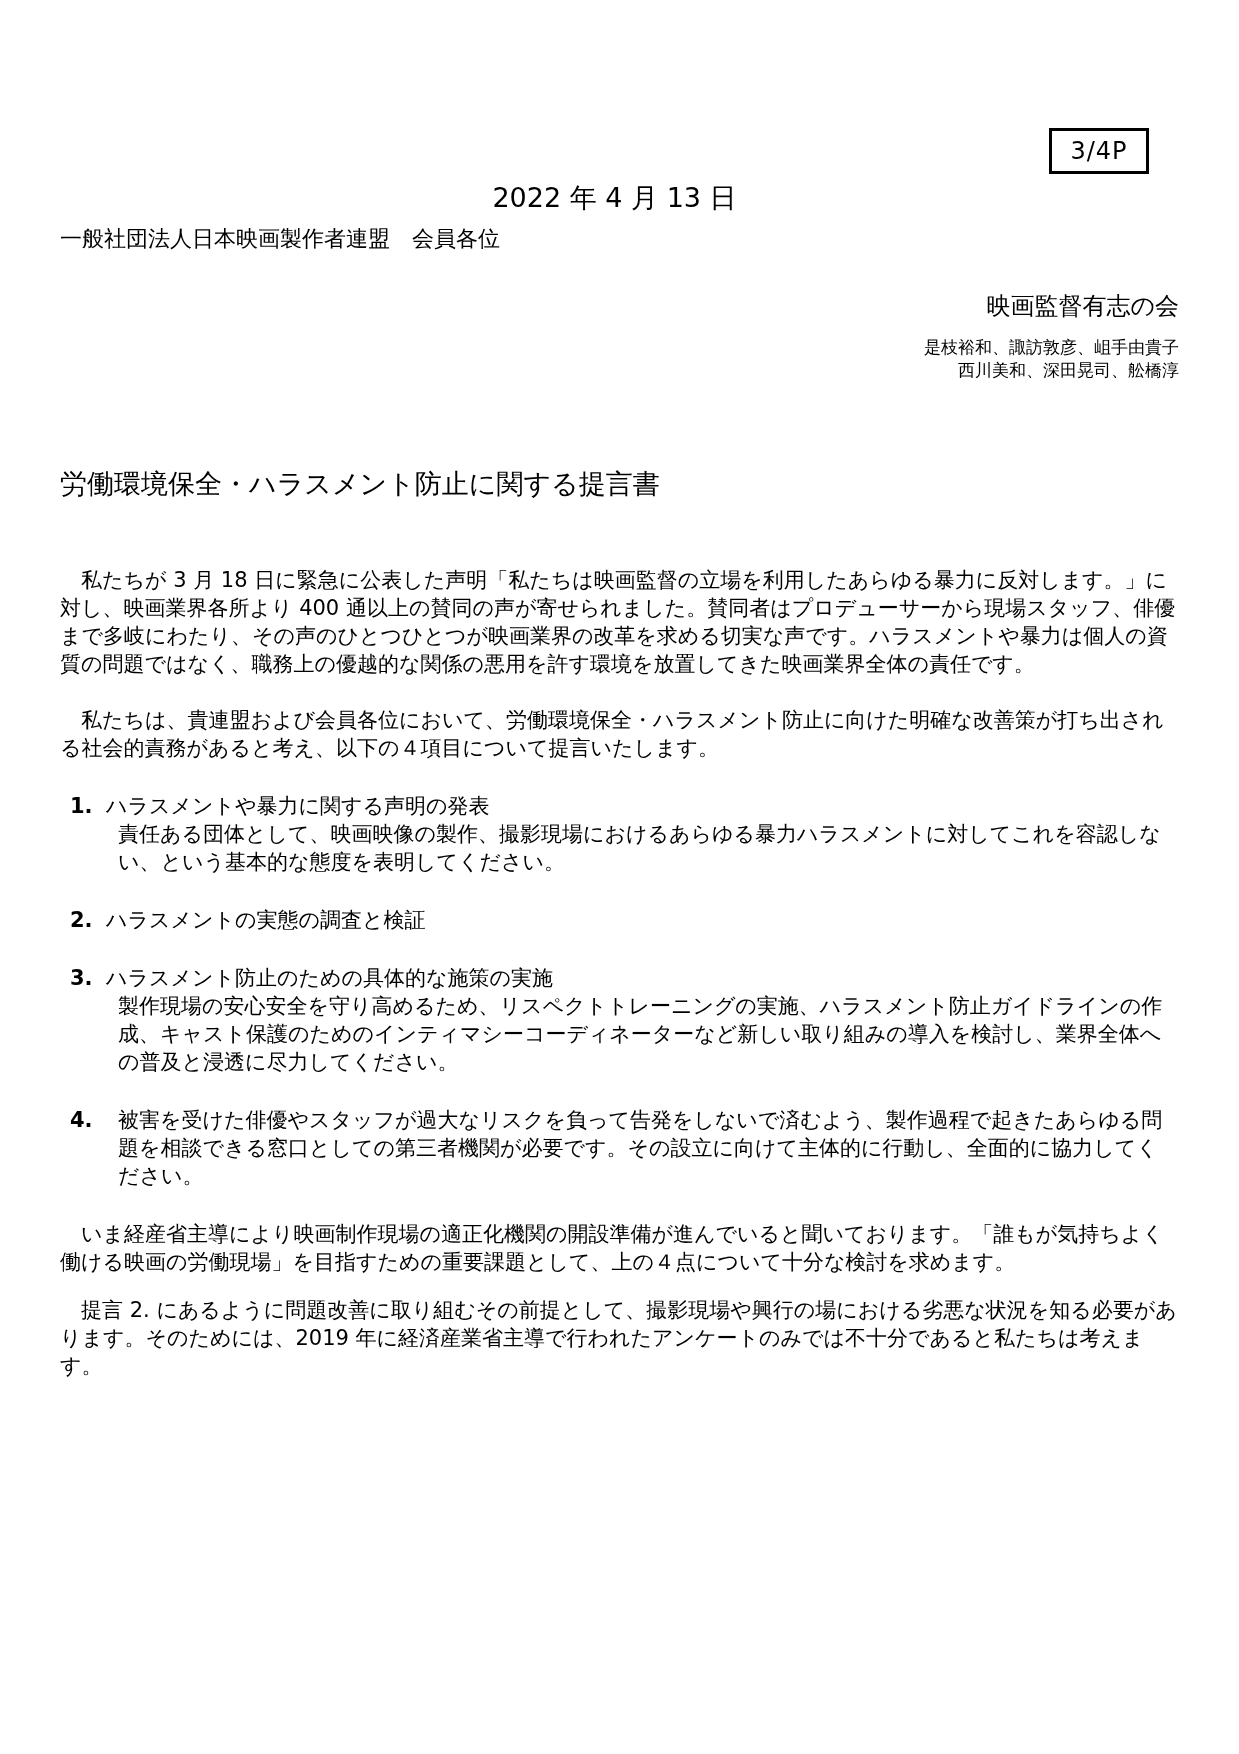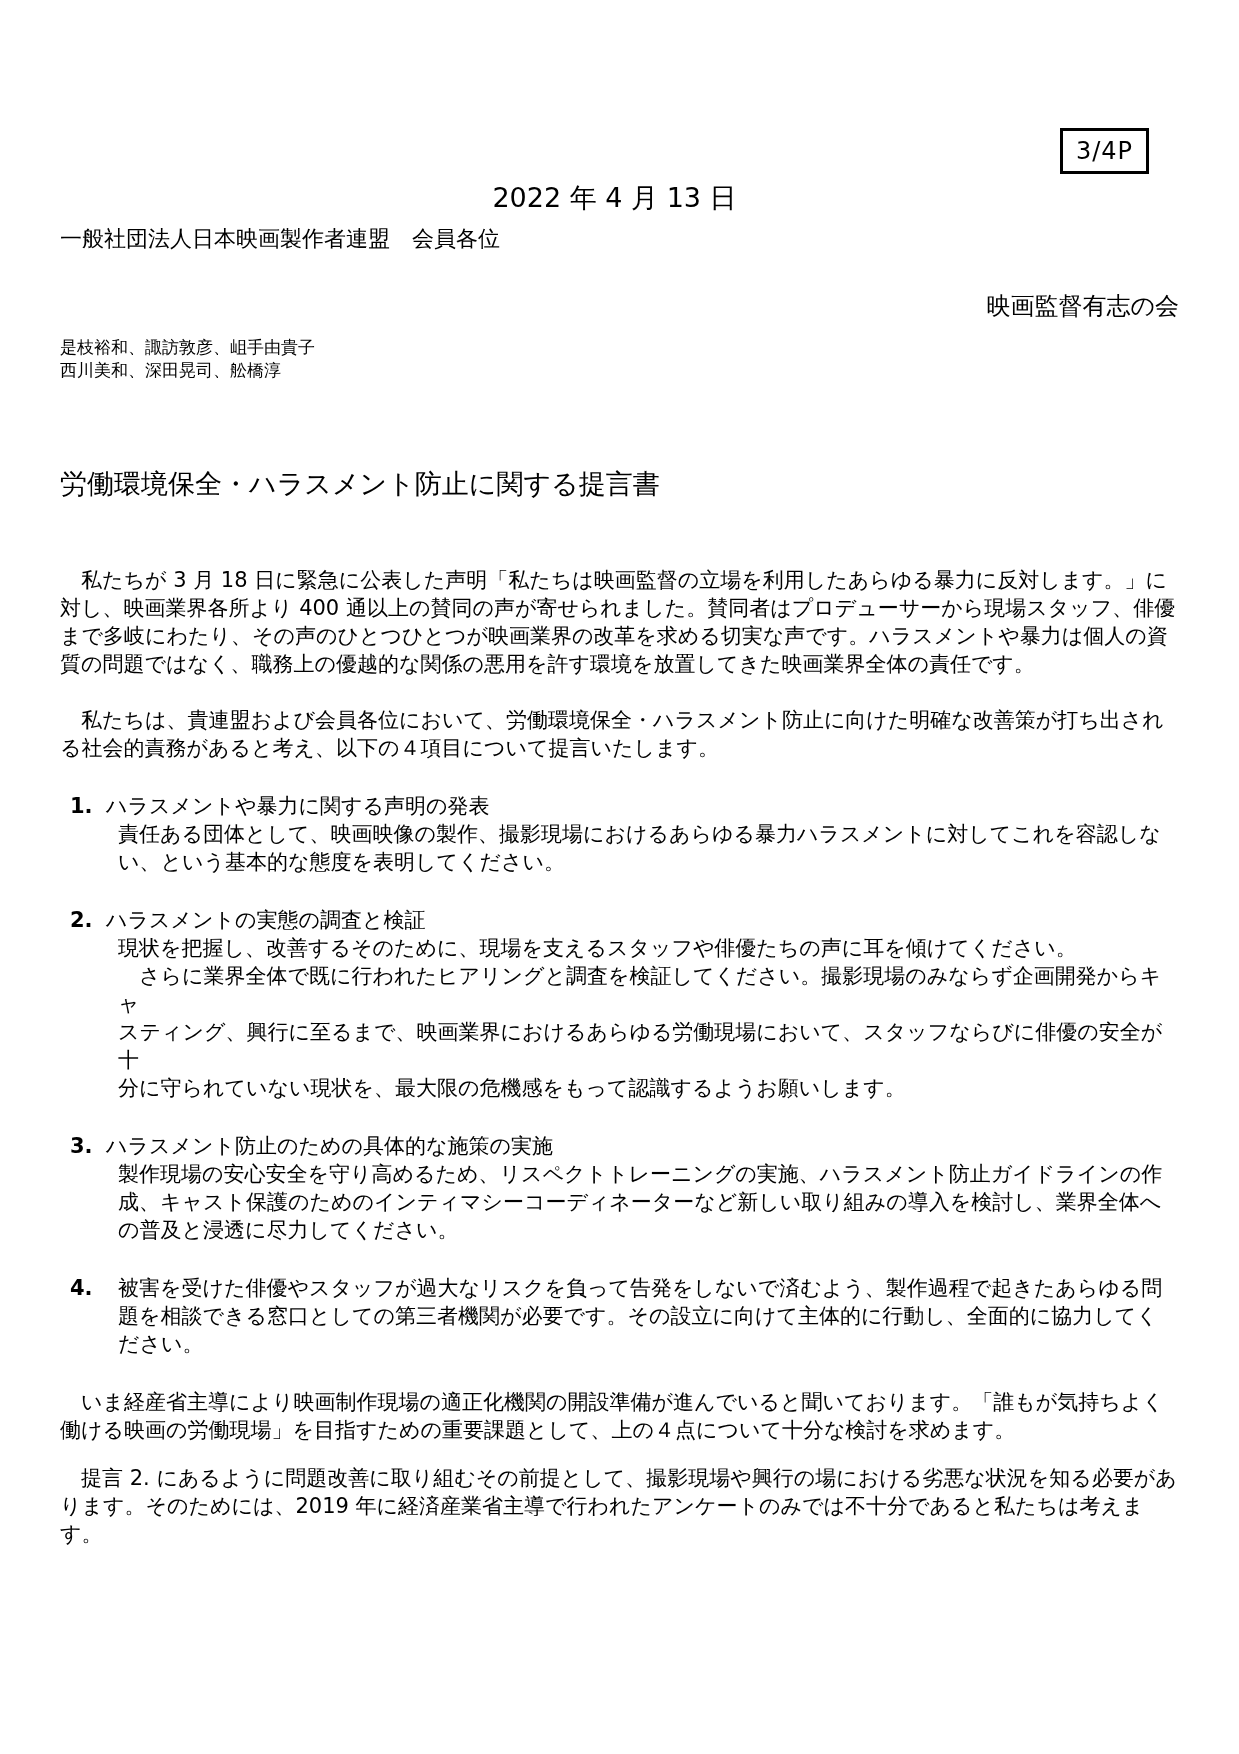--- a/index.html
+++ b/index.html
@@ -14,21 +14,21 @@
     margin: 0 auto;
     background: #ffffff;
     color: #000000;
     box-sizing: border-box;
     padding: 0 60px;
     font-family: "DejaVu Sans", sans-serif;
     overflow: hidden;
   }
   .page-num-box {
     margin: 128px 30px 0 auto;
-    width: 89px;
+    width: 100px;
     height: 46px;
     border: 3px solid #000000;
     box-sizing: border-box;
     display: flex;
     align-items: center;
     justify-content: center;
     font-size: 24px;
     letter-spacing: 1px;
   }
   .date-line {
@@ -42,20 +42,21 @@
     font-size: 22px;
     font-weight: normal;
   }
   .sender {
     margin-top: 36px;
     text-align: right;
     font-size: 24px;
   }
   .members {
     margin-top: 14px;
+    text-align: right;
     font-size: 17px;
     line-height: 23px;
     white-space: pre-line;
   }
   .doc-title {
     margin-top: 84px;
     font-size: 27px;
     font-weight: normal;
   }
   .body-text {
@@ -130,24 +131,20 @@
       <div class="item-heading">ハラスメントや暴力に関する声明の発表</div>
       <div class="body-text item-body">責任ある団体として、映画映像の製作、撮影現場におけるあらゆる暴力ハラスメントに対してこれを容認しな
 い、という基本的な態度を表明してください。</div>
     </div>
   </div>
 
   <div class="item">
     <div class="item-num">2.</div>
     <div class="item-content">
       <div class="item-heading">ハラスメントの実態の調査と検証</div>
-      <div class="body-text item-body">現状を把握し、改善するそのために、現場を支えるスタッフや俳優たちの声に耳を傾けてください。
-　さらに業界全体で既に行われたヒアリングと調査を検証してください。撮影現場のみならず企画開発からキャ
-スティング、興行に至るまで、映画業界におけるあらゆる労働現場において、スタッフならびに俳優の安全が十
-分に守られていない現状を、最大限の危機感をもって認識するようお願いします。</div>
     </div>
   </div>
 
   <div class="item">
     <div class="item-num">3.</div>
     <div class="item-content">
       <div class="item-heading">ハラスメント防止のための具体的な施策の実施</div>
       <div class="body-text item-body">製作現場の安心安全を守り高めるため、リスペクトトレーニングの実施、ハラスメント防止ガイドラインの作
 成、キャスト保護のためのインティマシーコーディネーターなど新しい取り組みの導入を検討し、業界全体へ
 の普及と浸透に尽力してください。</div>

